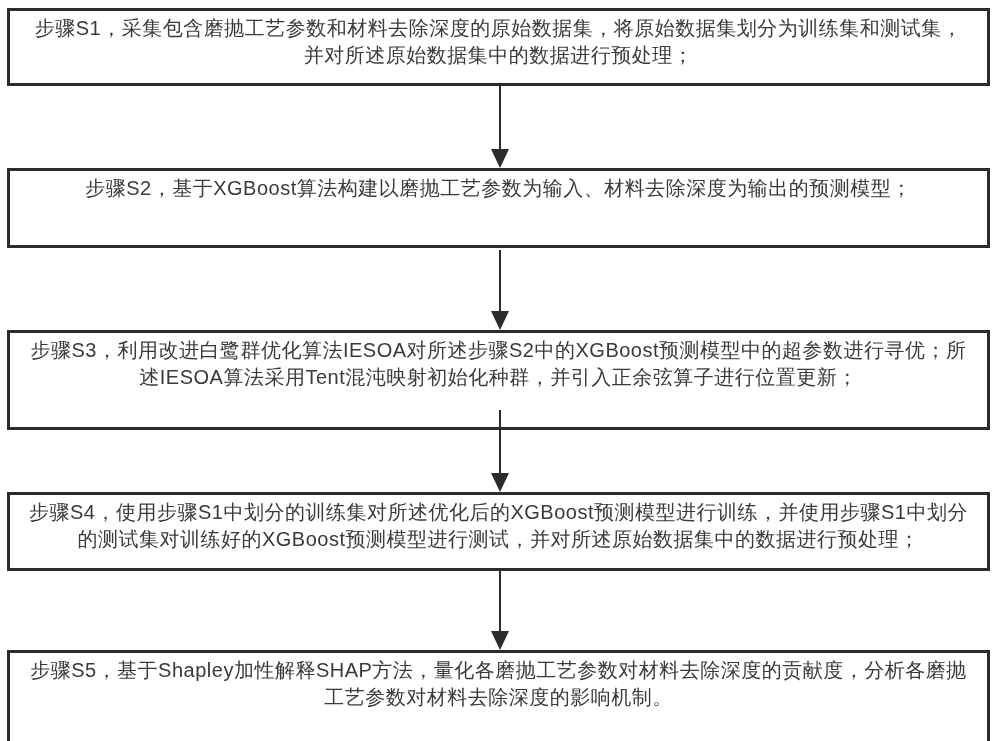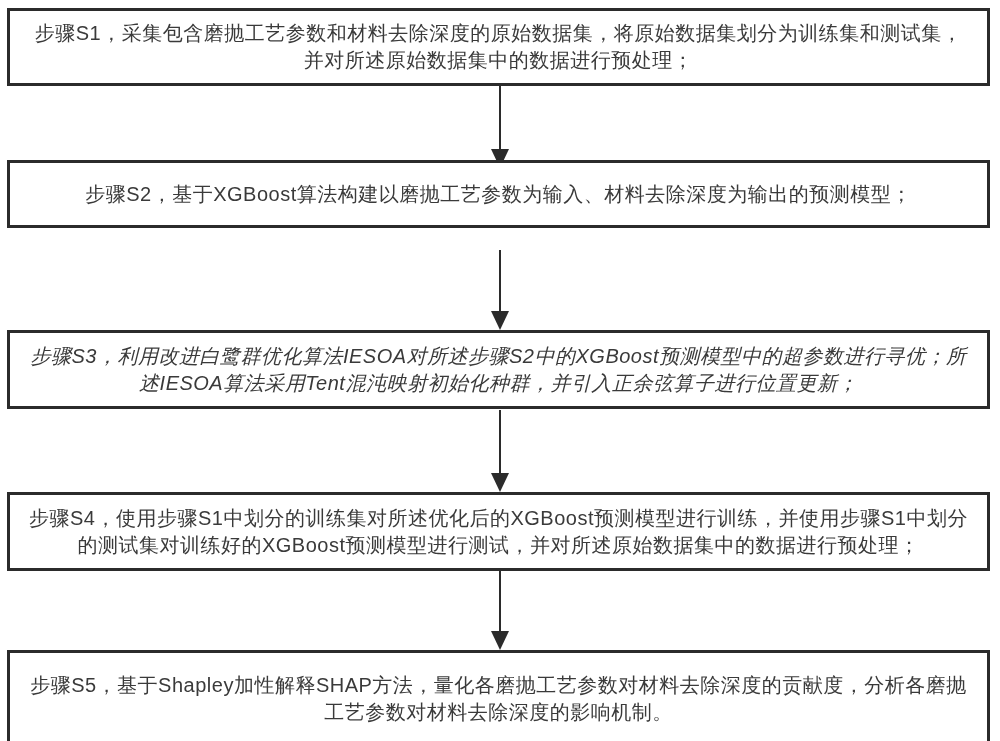--- a/index.html
+++ b/index.html
@@ -21,35 +21,34 @@
     background: var(--background);
     overflow: hidden;
   }
   .step-box {
     position: absolute;
     left: 7px;
     width: 983px;
     border: 3px solid var(--border);
     background: var(--box_fill);
     display: flex;
-    align-items: center;
     justify-content: center;
     padding: 4px 16px;
   }
   .step-box p {
     width: 100%;
     text-align: center;
     font-size: 20px;
     line-height: 27px;
     color: var(--text);
     letter-spacing: 0.5px;
   }
   .box-s1 { top: 8px;   height: 78px; }
-  .box-s2 { top: 160px; height: 68px; }
-  .box-s3 { top: 330px; height: 79px; font-style: italic; }
+  .box-s2 { top: 168px; height: 80px; }
+  .box-s3 { top: 330px; height: 100px; }
   .box-s4 { top: 492px; height: 79px; }
   .box-s5 { top: 650px; height: 98px; }
 
   .arrow {
     position: absolute;
     left: 491px;           
     width: 18px;
     display: flex;
     flex-direction: column;
     align-items: center;

